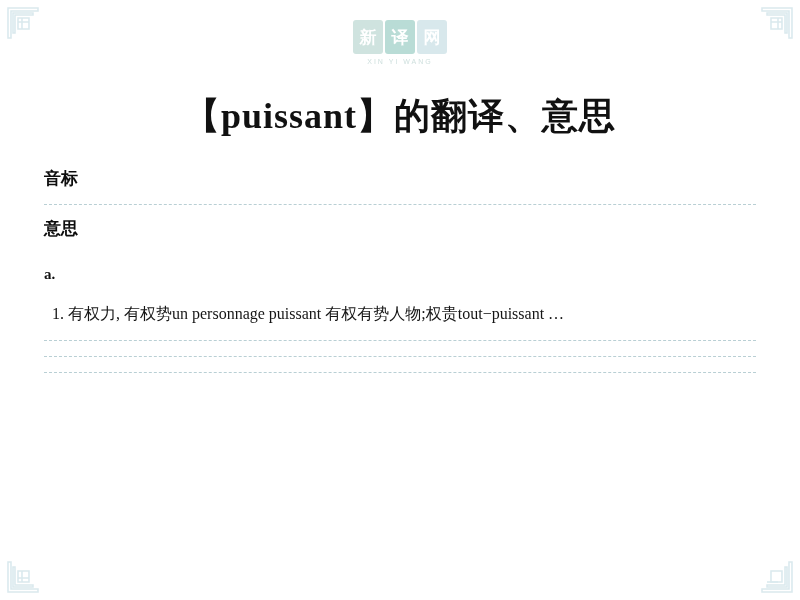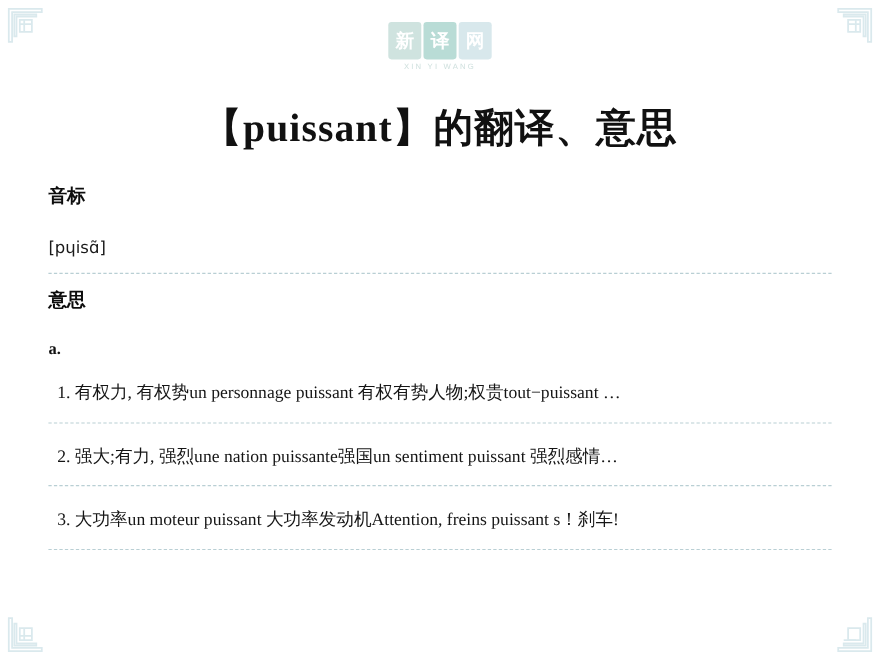--- a/index.html
+++ b/index.html
@@ -208,28 +208,25 @@
     </div>
     <div class="logo-sub">XIN YI WANG</div>
   </div>
 </div>
 
 <div class="page">
 
   <h1 class="title"><span>【</span><span class="term">puissant</span><span>】的翻译、意思</span></h1>
 
   <h2 class="section-head phonetic-head">音标</h2>
-  <div class="phonetic-value">[pɥisɑ̃]</div>
   <hr class="divider">
 
   <h2 class="section-head meaning-head">意思</h2>
   <div class="sense-label">a.</div>
 
   <div class="entry">1. 有权力, 有权势un personnage puissant 有权有势人物;权贵tout−puissant …</div>
   <hr class="entry-sep">
 
-  <div class="entry">2. 强大;有力, 强烈une nation puissante强国un sentiment puissant 强烈感情…</div>
   <hr class="entry-sep">
 
-  <div class="entry">3. 大功率un moteur puissant 大功率发动机Attention, freins puissant s！刹车!</div>
   <hr class="entry-sep">
 
 </div>
 
 </body></html>

